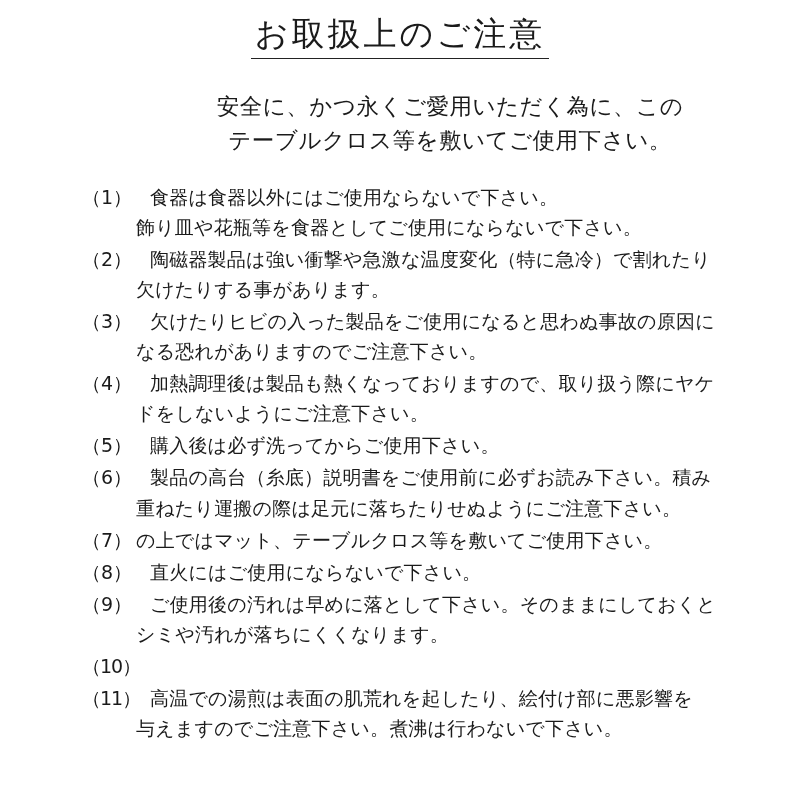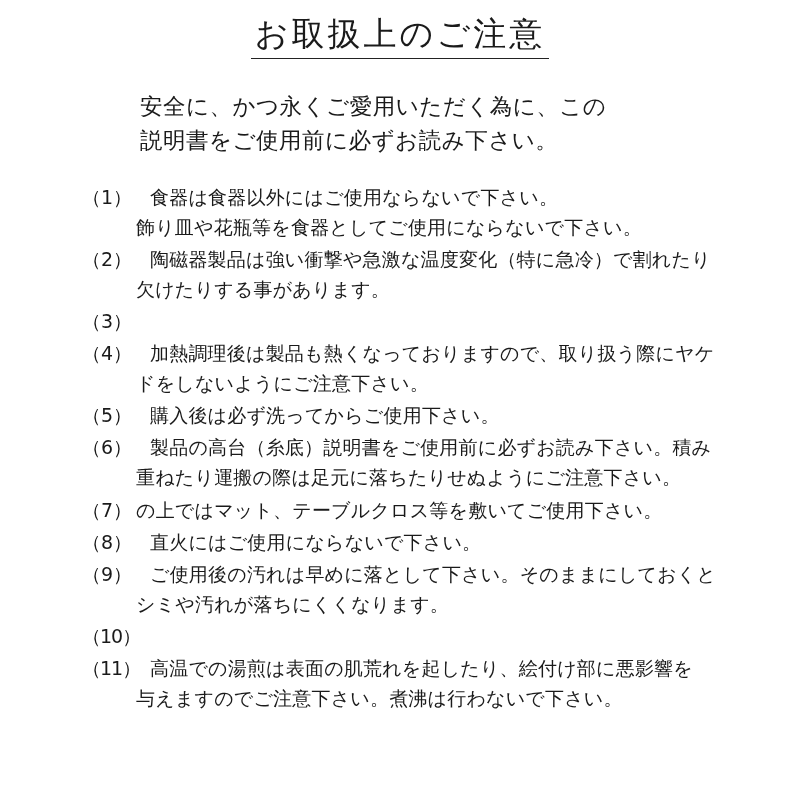--- a/index.html
+++ b/index.html
@@ -31,20 +31,21 @@
     font-size: 33px;
     letter-spacing: 3px;
     line-height: 1.2;
   }
   .lead {
     margin: 30px 0 0 0;
     padding-left: 100px;
     font-size: 22.5px;
     line-height: 1.55;
     letter-spacing: 0.5px;
+    text-align: center;
   }
   .lead div {
     white-space: nowrap;
   }
   .list {
     margin: 24px 0 0 0;
     padding: 0 0 0 42px;
   }
   .item {
     display: flex;
@@ -80,21 +81,21 @@
 <body>
 
 <div class="page">
 
   <div class="title-wrap">
     <span class="title-inner">お取扱上のご注意</span>
   </div>
 
   <div class="lead">
     <div>安全に、かつ永くご愛用いただく為に、この</div>
-    <div>説明書をご使用前に必ずお読み下さい。</div>
+    <div>テーブルクロス等を敷いてご使用下さい。</div>
   </div>
 
   <div class="list">
 
     <div class="item">
       <div class="num">（1）</div>
       <div class="body">
         <div>食器は食器以外にはご使用ならないで下さい。</div>
         <div class="cont">飾り皿や花瓶等を食器としてご使用にならないで下さい。</div>
       </div>
@@ -103,20 +104,24 @@
     <div class="item">
       <div class="num">（2）</div>
       <div class="body">
         <div>陶磁器製品は強い衝撃や急激な温度変化（特に急冷）で割れたり</div>
         <div class="cont">欠けたりする事があります。</div>
       </div>
     </div>
 
     <div class="item">
       <div class="num">（3）</div>
+      <div class="body">
+        <div>欠けたりヒビの入った製品をご使用になると思わぬ事故の原因に</div>
+        <div class="cont">なる恐れがありますのでご注意下さい。</div>
+      </div>
     </div>
 
     <div class="item">
       <div class="num">（4）</div>
       <div class="body">
         <div>加熱調理後は製品も熱くなっておりますので、取り扱う際にヤケ</div>
         <div class="cont">ドをしないようにご注意下さい。</div>
       </div>
     </div>
 

